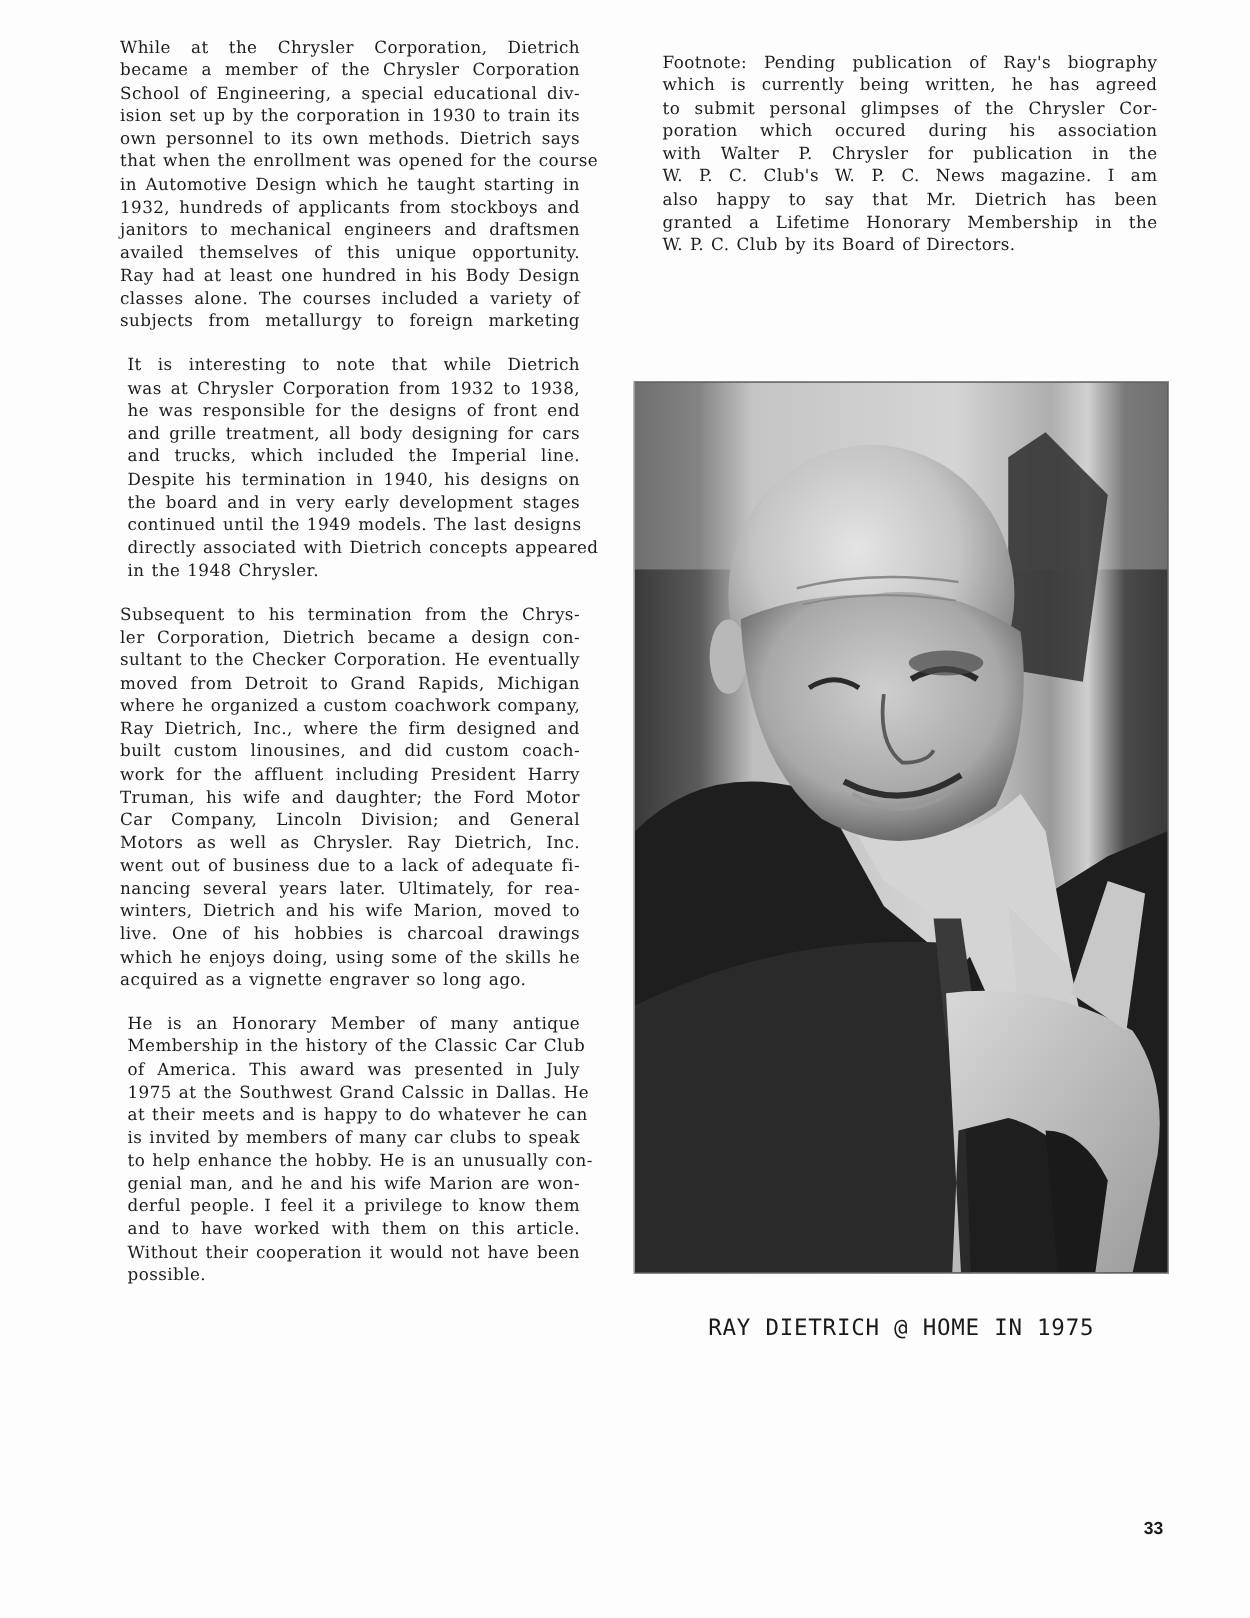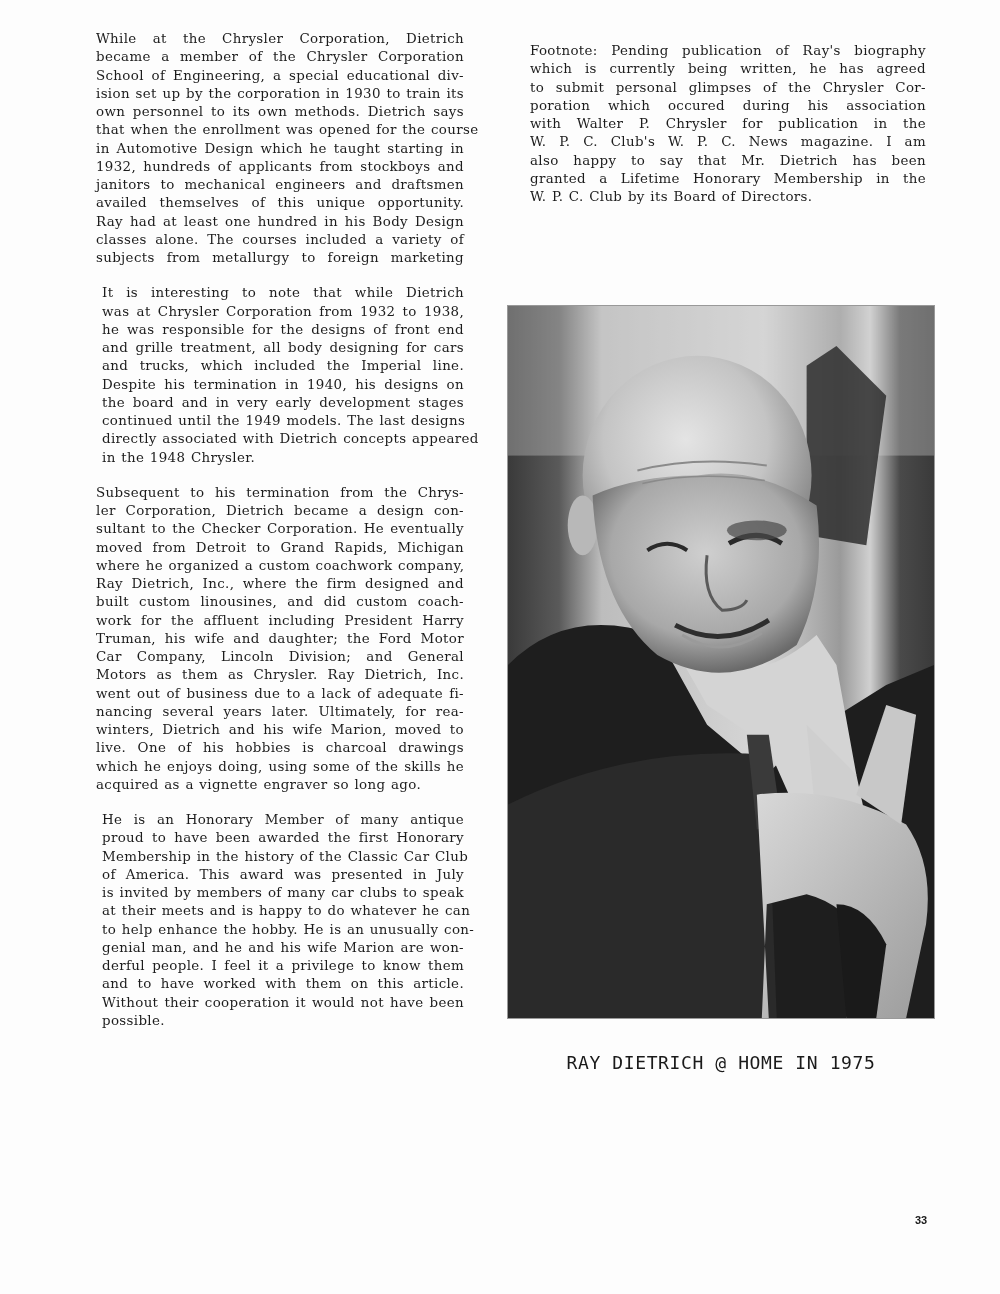--- a/index.html
+++ b/index.html
@@ -45,21 +45,21 @@
       font-family: "DejaVu Sans Mono", "Liberation Mono", monospace;
       font-size: 18px;
       letter-spacing: 0.6px;
       color: #1a1a1a;
     }
     .page-number {
       position: absolute;
       left: 915px; top: 1214px;
       font-family: "Liberation Sans", "DejaVu Sans", sans-serif;
       font-weight: bold;
-      font-size: 11px;
+      font-size: 14px;
       color: #1a1a1a;
     }
   </style>
 </head>
 <body>
 
 <div class="col col-left">
   <p class="para indent">
       <span class="line">While at the Chrysler Corporation, Dietrich</span>
       <span class="line">became a member of the Chrysler Corporation</span>
@@ -91,35 +91,35 @@
       <span class="line">Subsequent to his termination from the Chrys-</span>
       <span class="line">ler Corporation, Dietrich became a design con-</span>
       <span class="line">sultant to the Checker Corporation. He eventually</span>
       <span class="line">moved from Detroit to Grand Rapids, Michigan</span>
       <span class="line">where he organized a custom coachwork company,</span>
       <span class="line">Ray Dietrich, Inc., where the firm designed and</span>
       <span class="line">built custom linousines, and did custom coach-</span>
       <span class="line">work for the affluent including President Harry</span>
       <span class="line">Truman, his wife and daughter; the Ford Motor</span>
       <span class="line">Car Company, Lincoln Division; and General</span>
-      <span class="line">Motors as them as Chrysler. Ray Dietrich, Inc.</span>
+      <span class="line">Motors as well as Chrysler. Ray Dietrich, Inc.</span>
       <span class="line">went out of business due to a lack of adequate fi-</span>
       <span class="line">nancing several years later. Ultimately, for rea-</span>
       <span class="line">winters, Dietrich and his wife Marion, moved to</span>
       <span class="line">live. One of his hobbies is charcoal drawings</span>
       <span class="line">which he enjoys doing, using some of the skills he</span>
       <span class="line last">acquired as a vignette engraver so long ago.</span>
     </p>
   <p class="para indent2">
       <span class="line">He is an Honorary Member of many antique</span>
-      <span class="line">proud to have been awarded the first Honorary</span>
       <span class="line">Membership in the history of the Classic Car Club</span>
       <span class="line">of America. This award was presented in July</span>
+      <span class="line">1975 at the Southwest Grand Calssic in Dallas. He</span>
+      <span class="line">at their meets and is happy to do whatever he can</span>
       <span class="line">is invited by members of many car clubs to speak</span>
-      <span class="line">at their meets and is happy to do whatever he can</span>
       <span class="line">to help enhance the hobby. He is an unusually con-</span>
       <span class="line">genial man, and he and his wife Marion are won-</span>
       <span class="line">derful people. I feel it a privilege to know them</span>
       <span class="line">and to have worked with them on this article.</span>
       <span class="line">Without their cooperation it would not have been</span>
       <span class="line last">possible.</span>
     </p>
 </div>
 
 <div class="col col-right">

